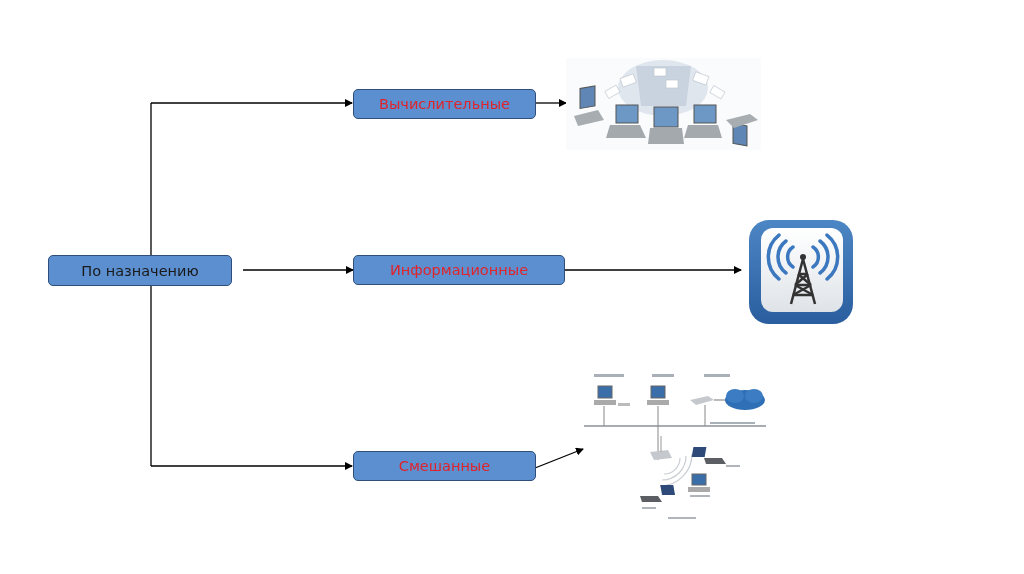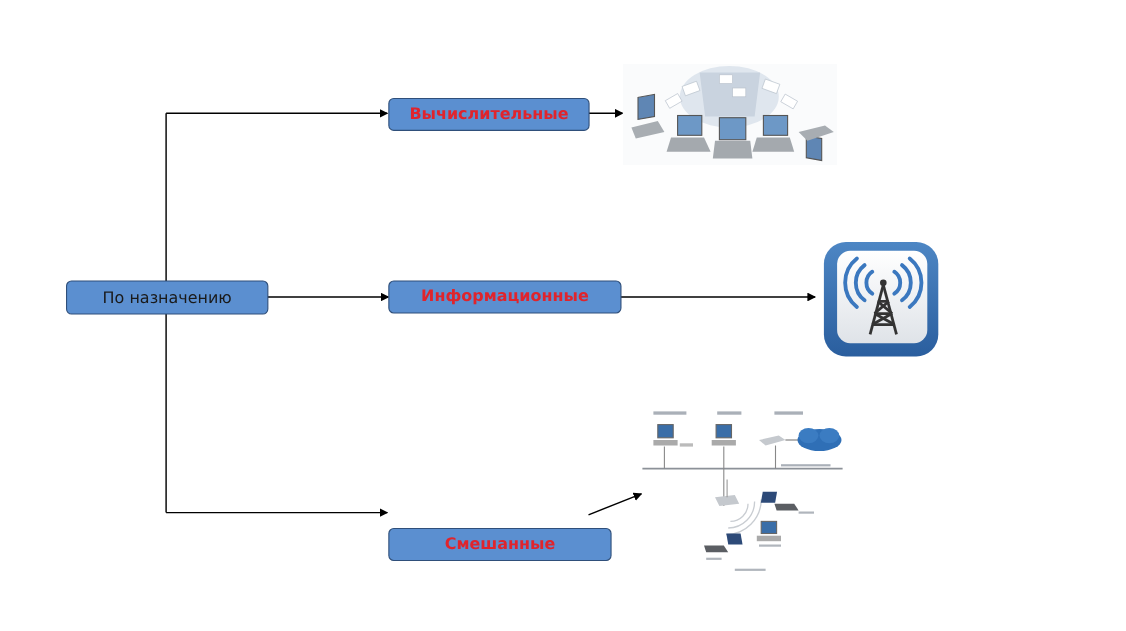--- a/index.html
+++ b/index.html
@@ -4,21 +4,21 @@
 <style>
   html, body { margin:0; padding:0; background:#ffffff; }
   body { width:1024px; height:574px; position:relative; overflow:hidden;
          font-family:"DejaVu Sans", "Liberation Sans", sans-serif; }
   .slide { position:absolute; left:0; top:0; width:1024px; height:574px; background:#fff; }
   svg.connectors { position:absolute; left:0; top:0; }
   .box { position:absolute; box-sizing:border-box; background:#5b8fd0; border:1.5px solid #2f4f7a;
          border-radius:5px; display:flex; align-items:center; justify-content:center;
          font-size:14.5px; }
   .box.root { color:#1a1a1a; }
-  .box.child { color:#e0242c;font-weight:bold; }
+  .box.child { color:#e0242c; }
   .pic { position:absolute; }
 </style>
 </head>
 <body>
 
 <div class="slide">
 
   <svg class="connectors" width="1024" height="574">
     <defs>
       <marker id="arr" markerWidth="8" markerHeight="8" refX="7" refY="4" orient="auto" markerUnits="userSpaceOnUse">
@@ -27,33 +27,33 @@
     </defs>
     <line x1="151" y1="103" x2="151" y2="466" stroke="#000" stroke-width="1.3"></line>
     <line x1="243" y1="270" x2="353" y2="270" stroke="#000" stroke-width="1.3" marker-end="url(#arr)"></line>
     <line x1="151" y1="103" x2="352" y2="103" stroke="#000" stroke-width="1.3" marker-end="url(#arr)"></line>
     <line x1="151" y1="466" x2="352" y2="466" stroke="#000" stroke-width="1.3" marker-end="url(#arr)"></line>
     <line x1="535" y1="103" x2="566" y2="103" stroke="#000" stroke-width="1.3" marker-end="url(#arr)"></line>
     <line x1="535" y1="270" x2="741" y2="270" stroke="#000" stroke-width="1.3" marker-end="url(#arr)"></line>
     <line x1="535" y1="468" x2="583" y2="449" stroke="#000" stroke-width="1.3" marker-end="url(#arr)"></line>
   </svg>
 
-  <div class="box root" style="left:60px; top:255px; width:184px; height:31px;">
+  <div class="box root" style="left:48px; top:255px; width:184px; height:31px;">
     <span>По назначению</span>
   </div>
 
   <div class="box child" style="left:353px; top:89px; width:183px; height:30px;">
     <span>Вычислительные</span>
   </div>
 
   <div class="box child" style="left:353px; top:255px; width:212px; height:30px;">
     <span>Информационные</span>
   </div>
 
-  <div class="box child" style="left:353px; top:451px; width:203px; height:30px;margin-top:29px;">
+  <div class="box child" style="left:353px; top:451px; width:183px; height:30px;">
     <span>Смешанные</span>
   </div>
 
   <svg class="pic" style="left:566px; top:58px;" width="195" height="92" viewBox="0 0 195 92">
     <rect x="0" y="0" width="195" height="92" fill="#fafbfc"></rect>
     <ellipse cx="97" cy="30" rx="45" ry="28" fill="#dfe6ee"></ellipse>
     <path d="M70,8 L125,8 L120,48 L75,48 z" fill="#c9d3df"></path>
     <g fill="#ffffff" stroke="#b9c2cc" stroke-width="0.6">
       <rect x="55" y="18" width="14" height="9" transform="rotate(-20 62 22)"></rect>
       <rect x="128" y="16" width="14" height="9" transform="rotate(20 135 20)"></rect>

